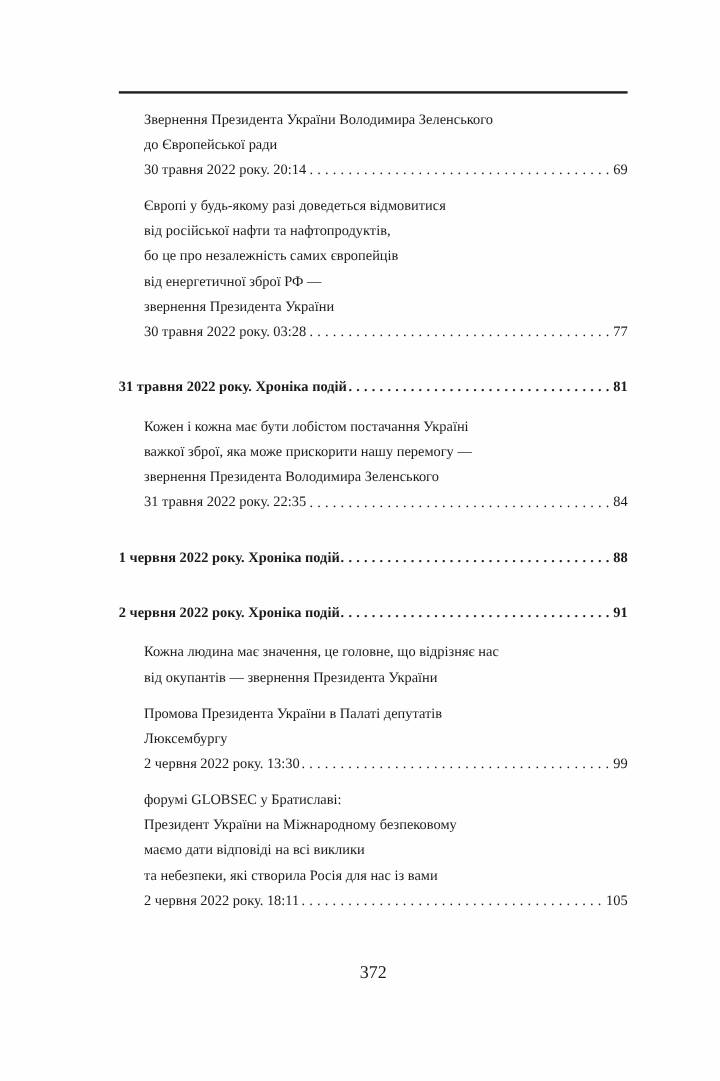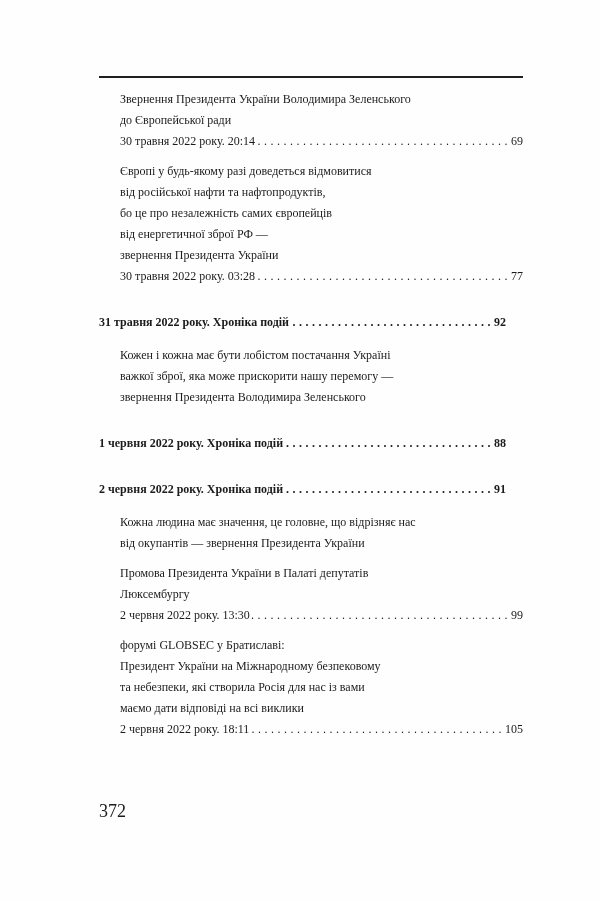--- a/index.html
+++ b/index.html
@@ -35,21 +35,21 @@
   .toc {
     font-size: 12px;
     line-height: 21px;
   }
   .toc-entry {
     padding-left: 21px;
     margin-bottom: 9px;
   }
   .toc-heading {
     font-weight: 700;
-    margin: 25px 17px 12px 0;
+    margin: 25px 0 12px 0;
   }
   .entry-line {
     white-space: nowrap;
   }
   .dotline {
     display: flex;
     align-items: center;
   }
   .dotline-text {
     white-space: nowrap;
@@ -69,21 +69,22 @@
   }
   .pagenum {
     flex: 0 0 auto;
     white-space: nowrap;
   }
   .folio {
     position: absolute;
     left: 99px;
     top: 799px;
     width: 424px;
-    font-size: 18px;
+    text-align: center;
+    font-size: 15px;
     line-height: 24px;
   }
 </style>
 </head>
 <body>
 
 <div class="page">
   <div class="content">
     <div class="rule"></div>
     <div class="toc">
@@ -105,27 +106,32 @@
           <div class="dotline">
             <span class="dotline-text">30 травня 2022 року. 03:28</span>
             <span class="dots"></span>
             <span class="pagenum">77</span>
           </div>
         </div>
         <div class="toc-heading">
           <div class="dotline">
             <span class="dotline-text">31 травня 2022 року. Хроніка подій</span>
             <span class="dots"></span>
-            <span class="pagenum">92</span>
+            <span class="pagenum">81</span>
           </div>
         </div>
         <div class="toc-entry">
           <div class="entry-line">Кожен і кожна має бути лобістом постачання Україні</div>
           <div class="entry-line">важкої зброї, яка може прискорити нашу перемогу —</div>
           <div class="entry-line">звернення Президента Володимира Зеленського</div>
+          <div class="dotline">
+            <span class="dotline-text">31 травня 2022 року. 22:35</span>
+            <span class="dots"></span>
+            <span class="pagenum">84</span>
+          </div>
         </div>
         <div class="toc-heading">
           <div class="dotline">
             <span class="dotline-text">1 червня 2022 року. Хроніка подій</span>
             <span class="dots"></span>
             <span class="pagenum">88</span>
           </div>
         </div>
         <div class="toc-heading">
           <div class="dotline">
@@ -143,22 +149,22 @@
           <div class="entry-line">Люксембургу</div>
           <div class="dotline">
             <span class="dotline-text">2 червня 2022 року. 13:30</span>
             <span class="dots"></span>
             <span class="pagenum">99</span>
           </div>
         </div>
         <div class="toc-entry">
           <div class="entry-line">форумі GLOBSEC у Братиславі:</div>
           <div class="entry-line">Президент України на Міжнародному безпековому</div>
+          <div class="entry-line">маємо дати відповіді на всі виклики</div>
           <div class="entry-line">та небезпеки, які створила Росія для нас із вами</div>
-          <div class="entry-line">маємо дати відповіді на всі виклики</div>
           <div class="dotline">
             <span class="dotline-text">2 червня 2022 року. 18:11</span>
             <span class="dots"></span>
             <span class="pagenum">105</span>
           </div>
         </div>
       </div>
   </div>
   <div class="folio">372</div>
 </div>

